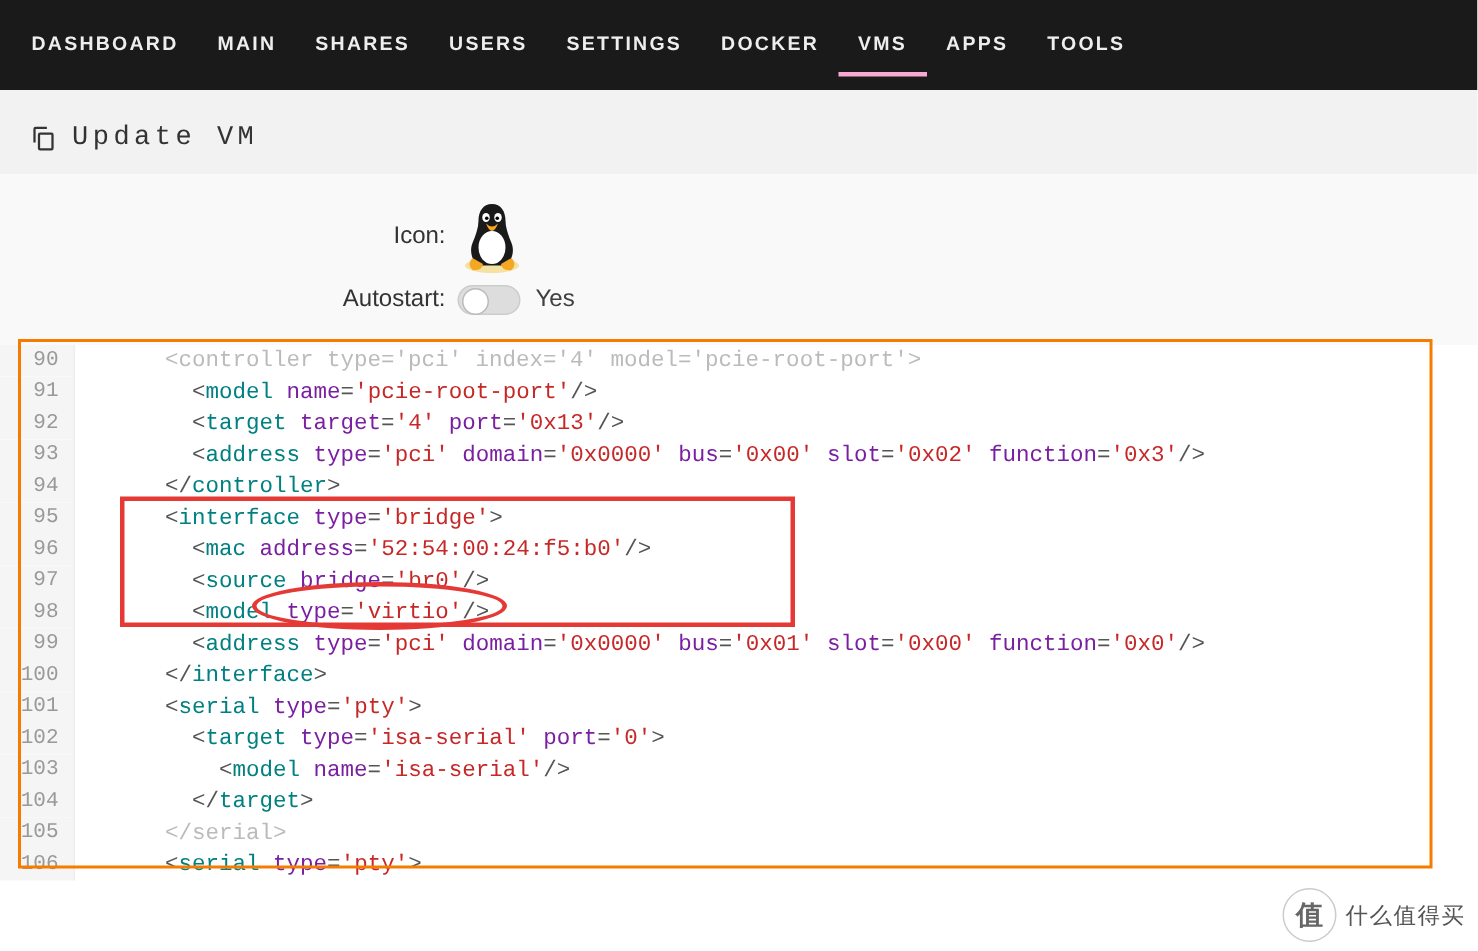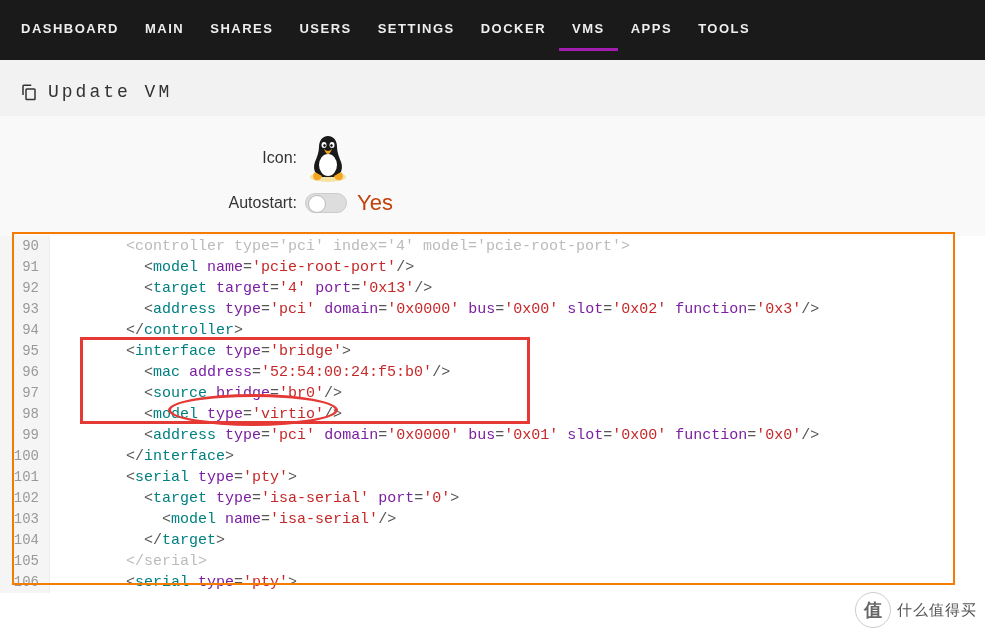--- a/index.html
+++ b/index.html
@@ -1,38 +1,38 @@
 <!DOCTYPE html>
 <html><head>
 <meta charset="utf-8">
 <style>
   * { margin: 0; padding: 0; box-sizing: border-box; }
   body { font-family: Arial, sans-serif; background: #fff; width: 985px; height: 634px; overflow: hidden; position: relative; }
   
   .navbar { background: #1a1a1a; height: 60px; display: flex; align-items: center; padding: 0 8px; gap: 0; }
   .nav-item { color: #eee; font-weight: bold; font-size: 13px; letter-spacing: 1.5px; padding: 12px 13px; cursor: pointer; border-bottom: 3px solid transparent; }
-  .nav-item.active { border-bottom: 3px solid #a21caf; }
+  .nav-item.active { border-bottom: 3px solid #f9a8d4; }
   
   .page-header { background: #f2f2f2; padding: 22px 20px 14px 20px; display: flex; align-items: center; gap: 10px; }
   .page-header-icon { width: 18px; height: 20px; }
   .page-header-title { font-family: "Courier New", monospace; font-size: 18px; color: #333; letter-spacing: 3px; font-weight: normal; }
   
   .form-area { background: #f9f9f9; padding: 10px 0 14px 0; }
   .form-row { display: flex; align-items: center; margin: 6px 0; }
   .form-label { width: 305px; text-align: right; padding-right: 8px; font-size: 16px; color: #333; }
   .form-value { display: flex; align-items: center; gap: 10px; }
   .toggle { width: 42px; height: 20px; background: #ddd; border: 1px solid #ccc; border-radius: 10px; position: relative; }
   .toggle::after { content: ''; position: absolute; left: 2px; top: 1px; width: 16px; height: 16px; background: #fff; border: 1px solid #bbb; border-radius: 50%; }
-  .yes-text { color: #c2410c; font-size: 22px; }
+  .yes-text { color: #404040; font-size: 16px; }
   
   .code-area { position: relative; }
   .code-border-orange { position: absolute; left: 12px; right: 30px; top: -4px; bottom: 8px; border: 2px solid #f57c00; pointer-events: none; z-index: 5; }
   
   .code-container { font-family: "Consolas", "Courier New", monospace; font-size: 15px; line-height: 21px; background: #fff; }
-  .code-line { display: flex; gap: 16px; }
+  .code-line { display: flex; }
   .gutter { width: 50px; text-align: right; padding-right: 10px; color: #999; background: #f5f5f5; user-select: none; font-size: 14px; border-right: 1px solid #eee; }
   .code-text { padding-left: 6px; white-space: pre; color: #333; }
   
   .t-tag { color: #008080; }
   .t-attr { color: #7b1fa2; }
   .t-val { color: #c62828; }
   .t-punct { color: #555; }
   .t-faded { color: #bbb; }
   
   .red-box { position: absolute; left: 80px; top: 101px; width: 450px; height: 87px; border: 3px solid #e53935; pointer-events: none; z-index: 6; }

